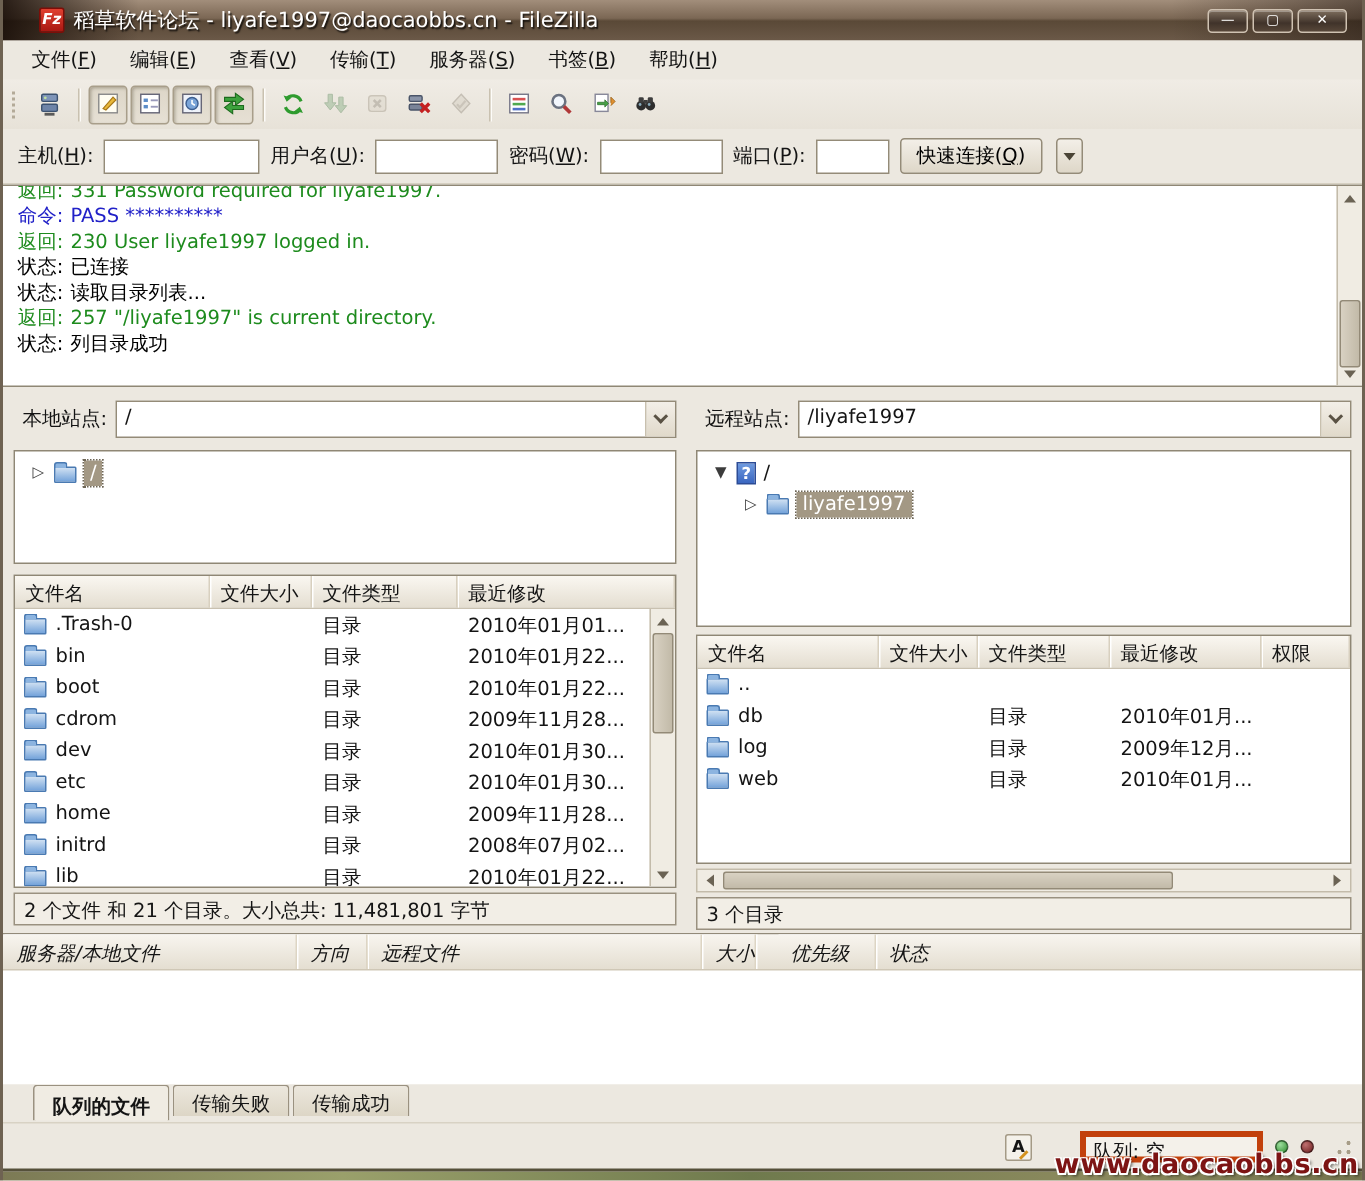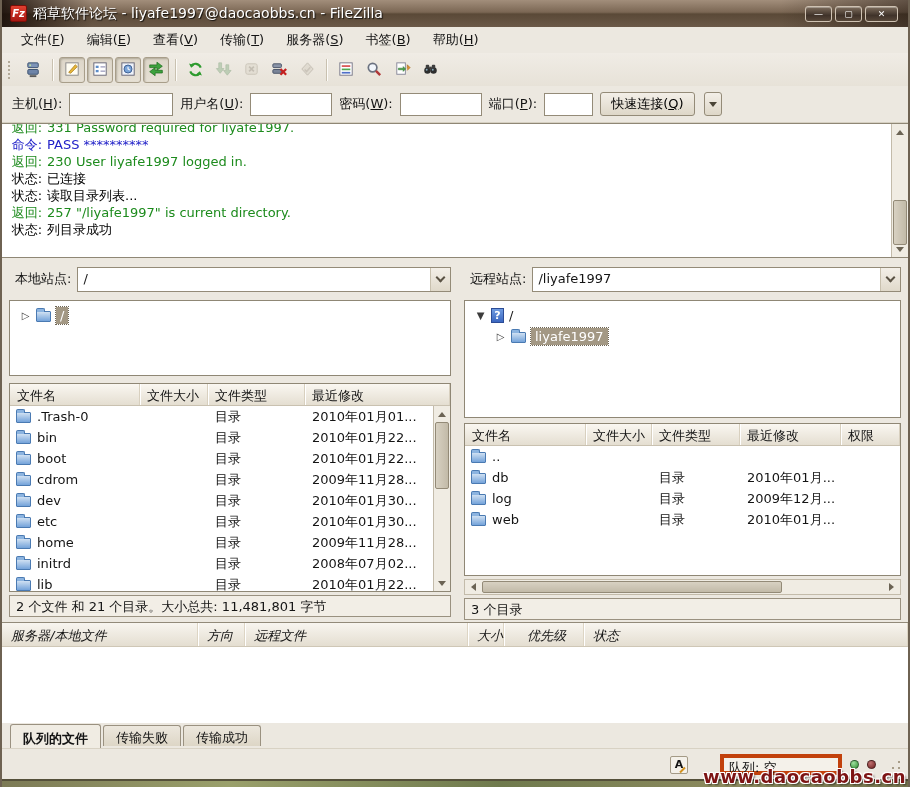--- a/index.html
+++ b/index.html
@@ -10,21 +10,21 @@
     background:#ece8e0; border-left:2px solid #6e6252; border-right:2px solid #6e6252; }
 
   
   .titlebar { position:absolute; top:0; left:0; right:0; height:27px;
     background:
       linear-gradient(90deg, rgba(20,10,5,.85), rgba(20,10,5,0) 10%, rgba(20,10,5,0) 86%, rgba(20,10,5,.45)),
       linear-gradient(180deg,#a28e7b 0%, #7b6754 45%, #5a4937 52%, #6b5948 100%);
     display:flex; align-items:center; padding:0 6px; }
   .fz-icon { width:17px; height:17px; background:linear-gradient(#e04030,#a81812); border:1px solid #7c0e08;
     color:#fff; font-weight:bold; font-style:italic; font-size:10px; line-height:15px; text-align:center;
-    border-radius:2px; margin:0 6px 0 2px; flex:none; }
+    border-radius:2px; margin:0 6px 0 18px; flex:none; }
   .title-text { color:#fff; font-size:14px; text-shadow:1px 1px 1px rgba(0,0,0,.8); white-space:nowrap;
     overflow:hidden; flex:1; }
   .win-controls { display:flex; gap:3px; margin-right:4px; }
   .win-btn { height:16px; min-width:27px; border:1px solid #cfc2b2; border-radius:3px;
     background:linear-gradient(#7e6e5e,#40332a 60%,#574739); color:#fff; font-size:9px; line-height:14px;
     text-align:center; box-shadow:inset 0 1px rgba(255,255,255,.3); }
   .win-btn.close { min-width:33px; }
 
   
   .menubar { position:absolute; top:27px; left:0; right:0; height:26px; display:flex; align-items:center;
@@ -140,21 +140,21 @@
   
   .queue { position:absolute; top:622px; left:0; right:0; height:101px; background:#fff;
     border-top:1px solid #928a79; }
   .queue-header { display:flex; height:24px; background:linear-gradient(#f8f5ef,#e4ded1);
     border-bottom:1px solid #cfc7b6; }
   .qh { padding:4px 0 4px 9px; white-space:nowrap; border-right:1px solid #ddd5c4; box-shadow:1px 0 #fff;font-style:italic; }
   .qh1 { width:196px; } .qh2 { width:47px; } .qh3 { width:223px; } .qh4 { width:36px; } .qh5 { width:66px;margin-left:14px; } .qh6 { flex:1; }
 
   
   .tabs { position:absolute; top:723px; left:0; right:0; height:25px; background:#ece8e0;
-    display:flex; align-items:center; padding-left:8px; }
+    display:flex; align-items:flex-start; padding-left:20px; }
   .tab { padding:3px 12px 4px 12px; border:1px solid #9a9180; border-bottom:none; border-radius:3px 3px 0 0;
     background:linear-gradient(#ece7dd,#ddd6c6); margin-right:2px; height:21px; white-space:nowrap; }
   .tab.active { font-weight:bold; background:#f0ece3; height:24px; padding-top:5px; }
 
   
   .statusbar { position:absolute; top:748px; left:0; right:0; height:31px; background:#ece8e0;
     border-top:1px solid #d8d2c4; }
   .status-items { position:absolute; right:6px; top:5px; display:flex; align-items:center; gap:8px; }
   .tt-btn { width:18px; height:18px; border:1px solid #a49a86; background:#f4f1ea; border-radius:2px;
     font-size:11px; font-weight:bold; text-align:center; line-height:16px; position:relative; margin-right:24px; }

